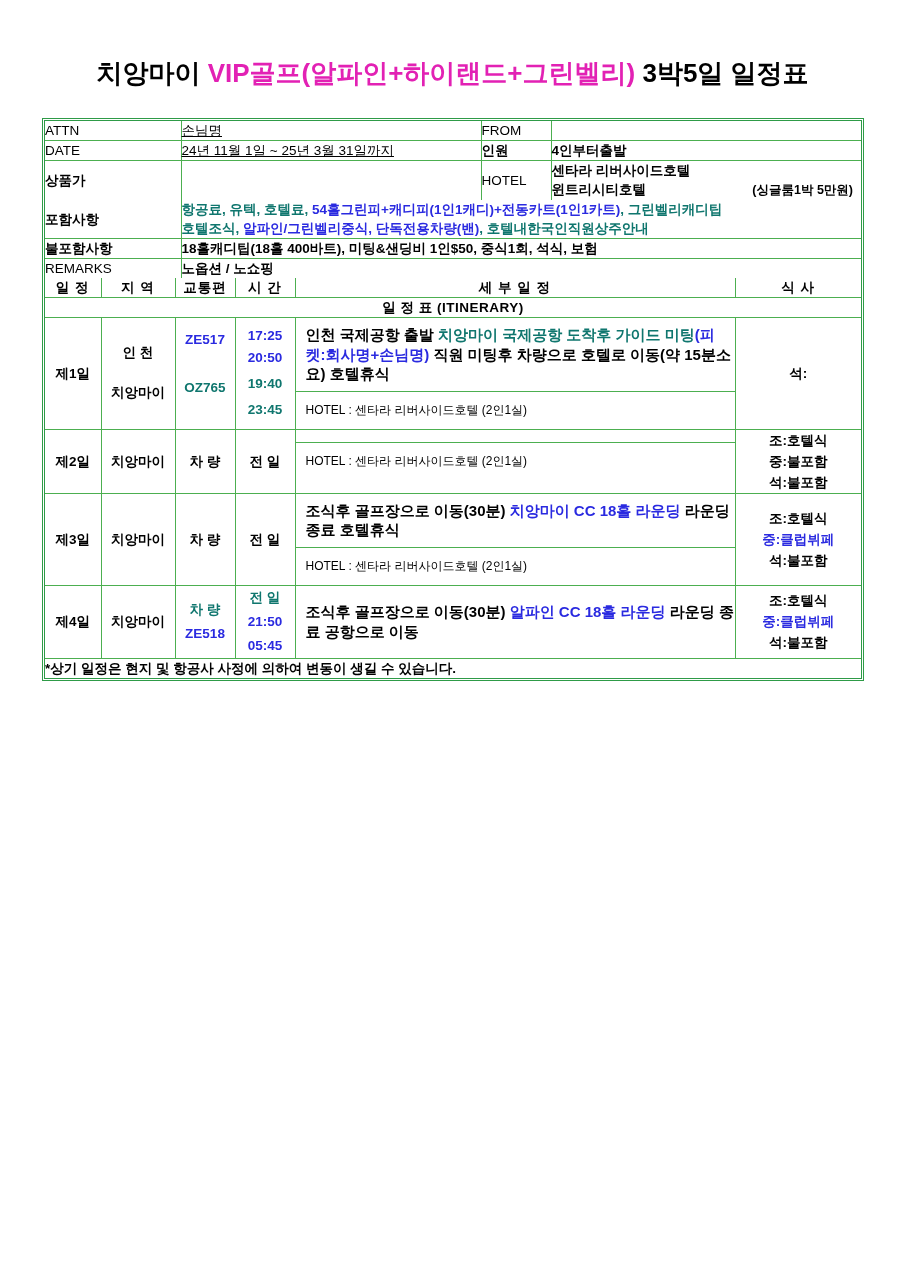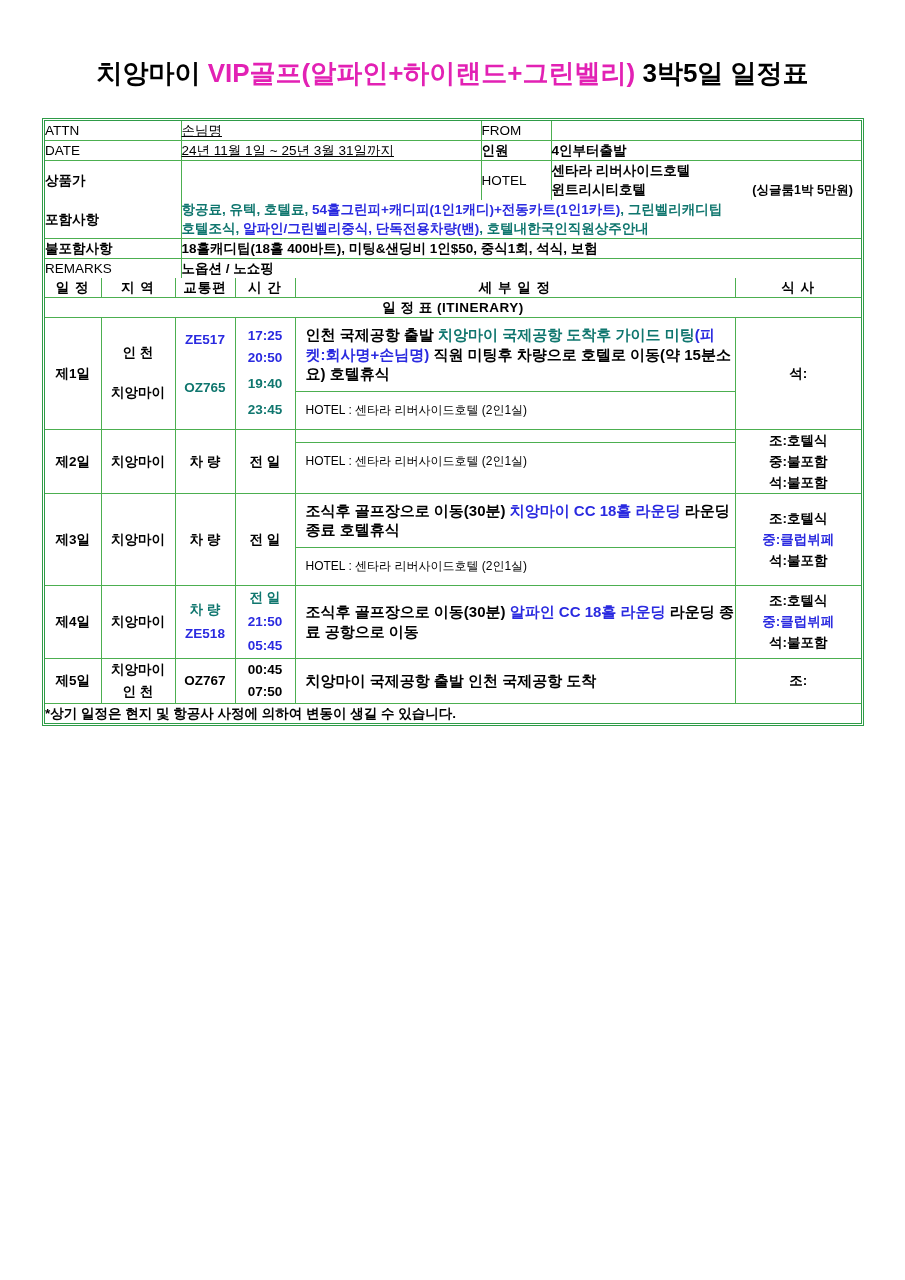--- a/index.html
+++ b/index.html
@@ -391,41 +391,20 @@
               <span>공항으로 이동</span>
             </div>
           </td>
           <td class="c-meal meal-stack">
             <span>조:호텔식</span>
             <span class="blue">중:클럽뷔페</span>
             <span>석:불포함</span>
           </td>
         </tr>
 
-        <tr>
-          <td class="c-day">제5일</td>
-          <td class="c-region">
-            <span style="display:block;line-height:22px">치앙마이</span>
-            <span style="display:block;line-height:22px">인 천</span>
-          </td>
-          <td class="c-trans">OZ767</td>
-          <td class="c-time">
-            <span style="display:block;line-height:22px">00:45</span>
-            <span style="display:block;line-height:22px">07:50</span>
-          </td>
-          <td class="c-detail">
-            <div class="detail-inner">
-              <span>치앙마이 국제공항 출발</span>
-              <span>인천 국제공항 도착</span>
-            </div>
-          </td>
-          <td class="c-meal meal-stack">
-            <span>조:</span>
-          </td>
-        </tr>
 
         <tr>
           <td class="footnote" colspan="6">*상기 일정은 현지 및 항공사 사정에 의하여 변동이 생길 수 있습니다.</td>
         </tr>
       </tbody>
     </table>
 
   </div>
 </div>
 

